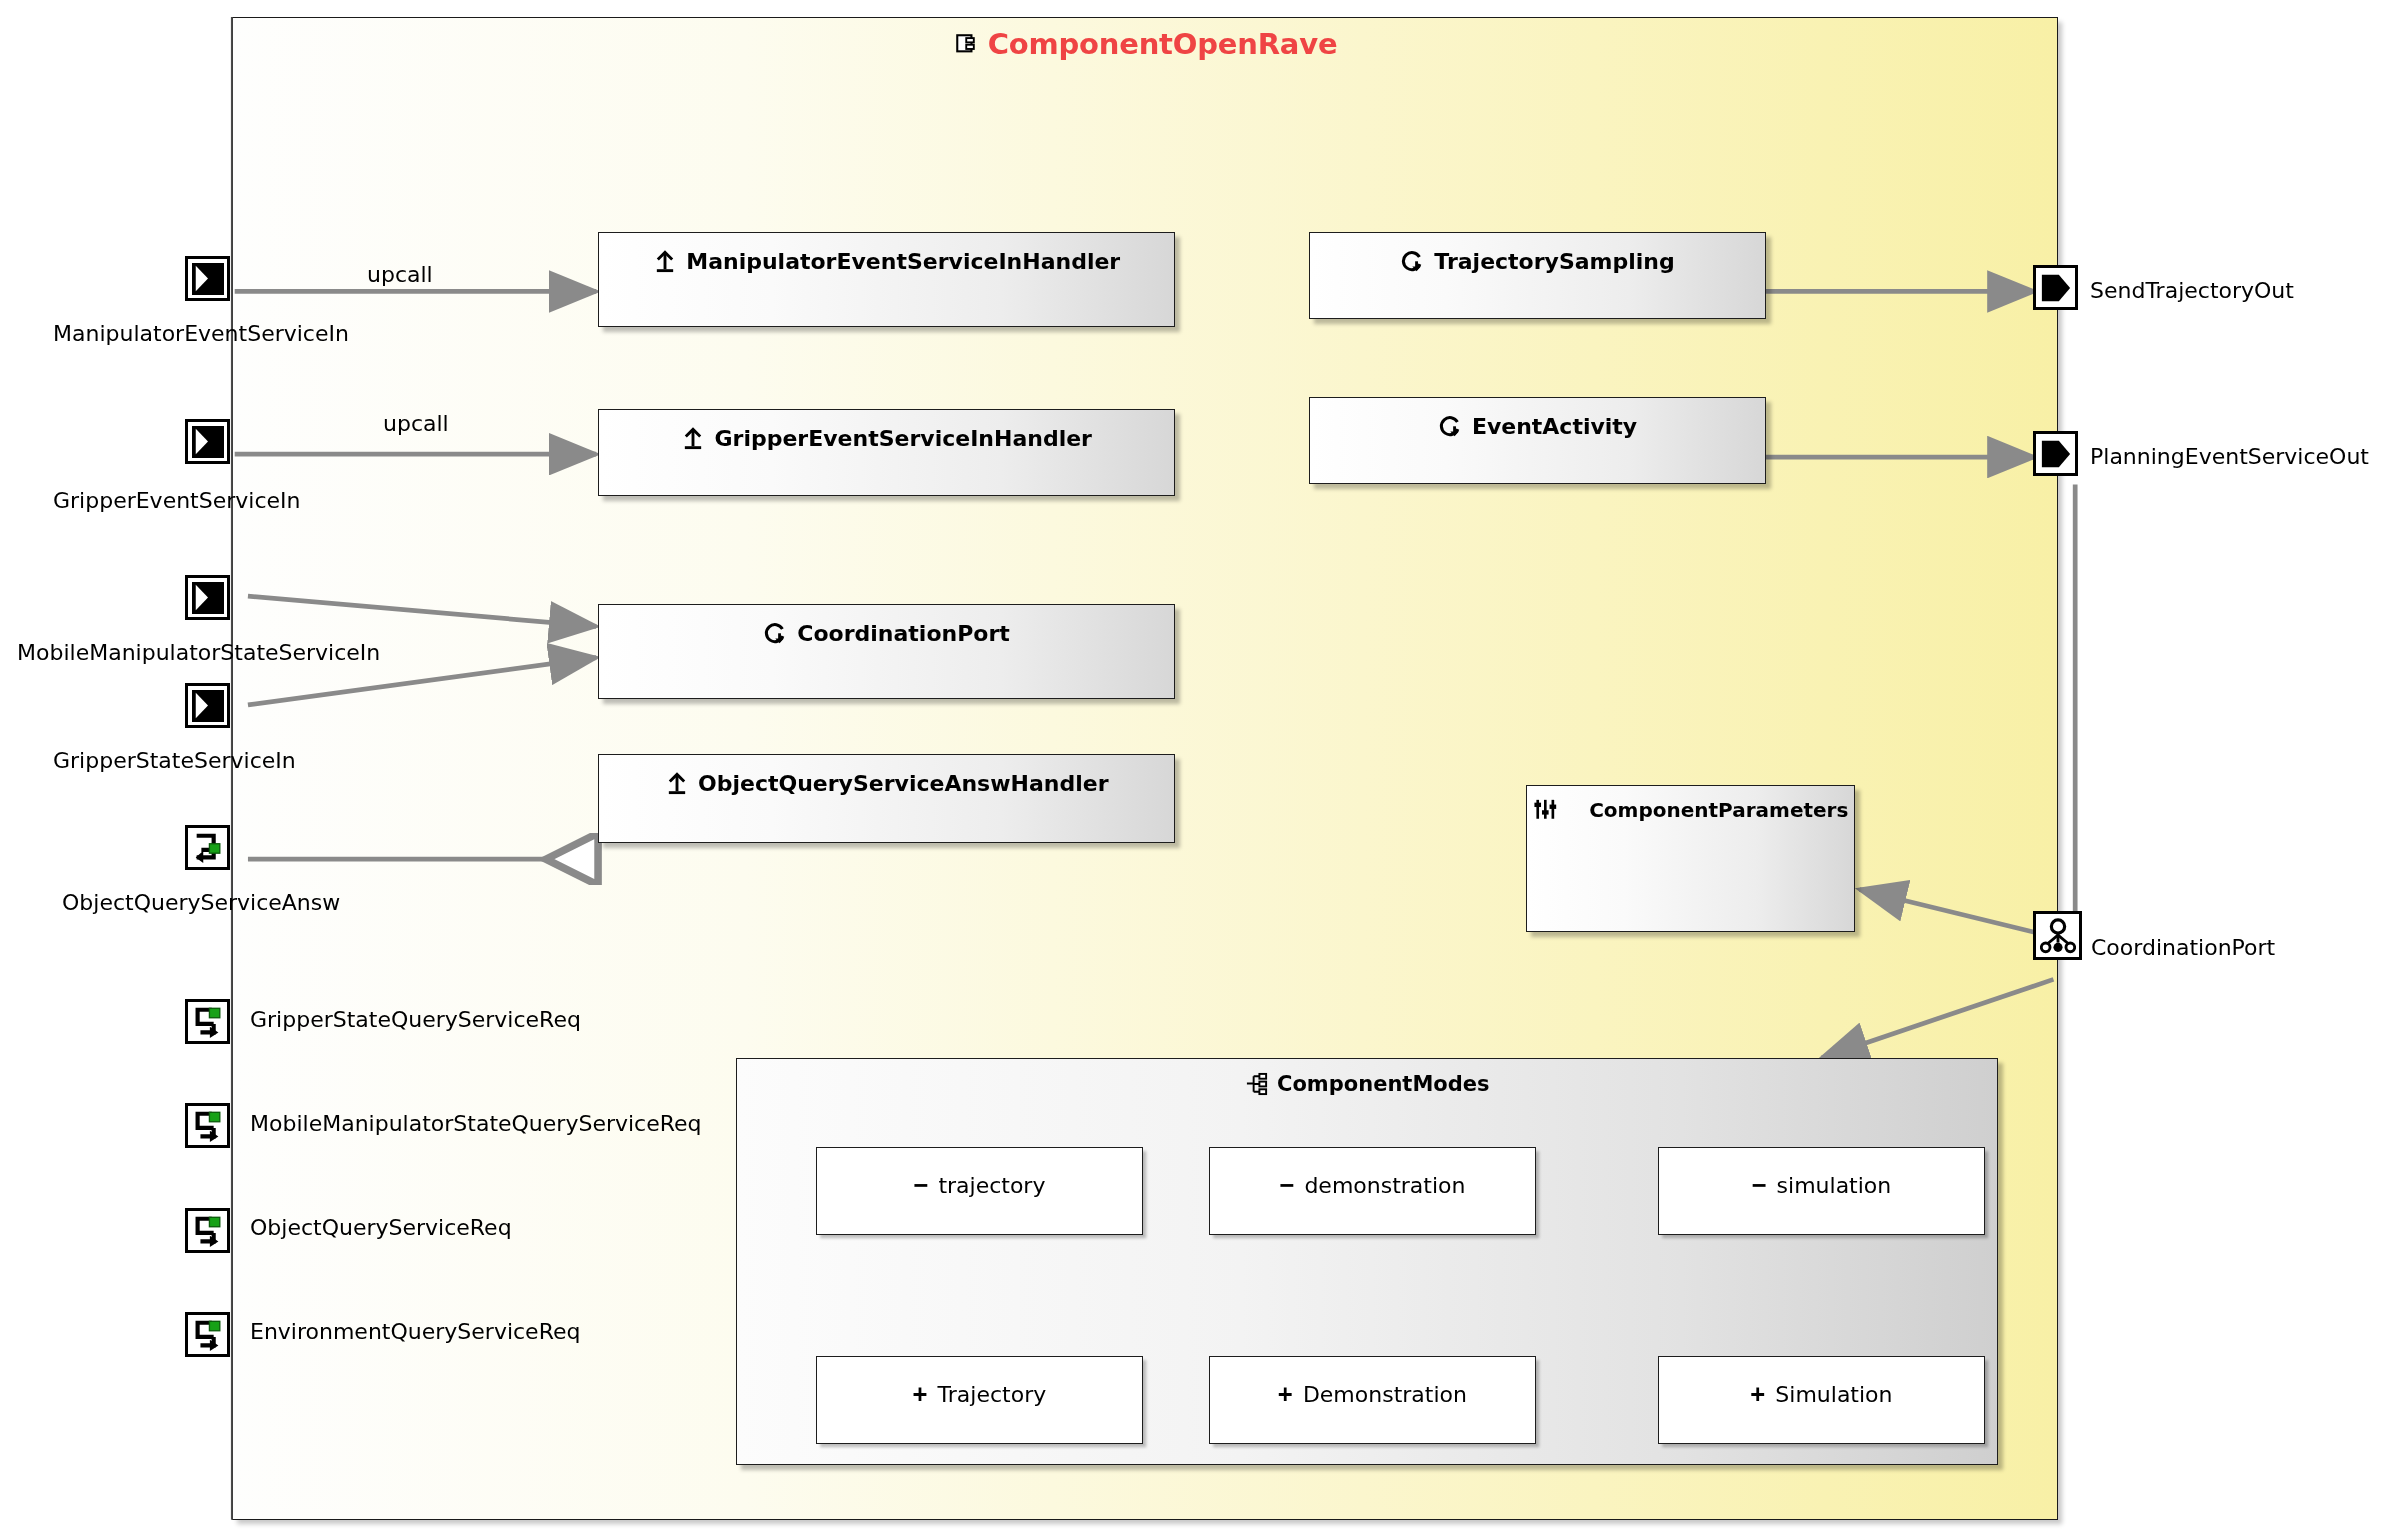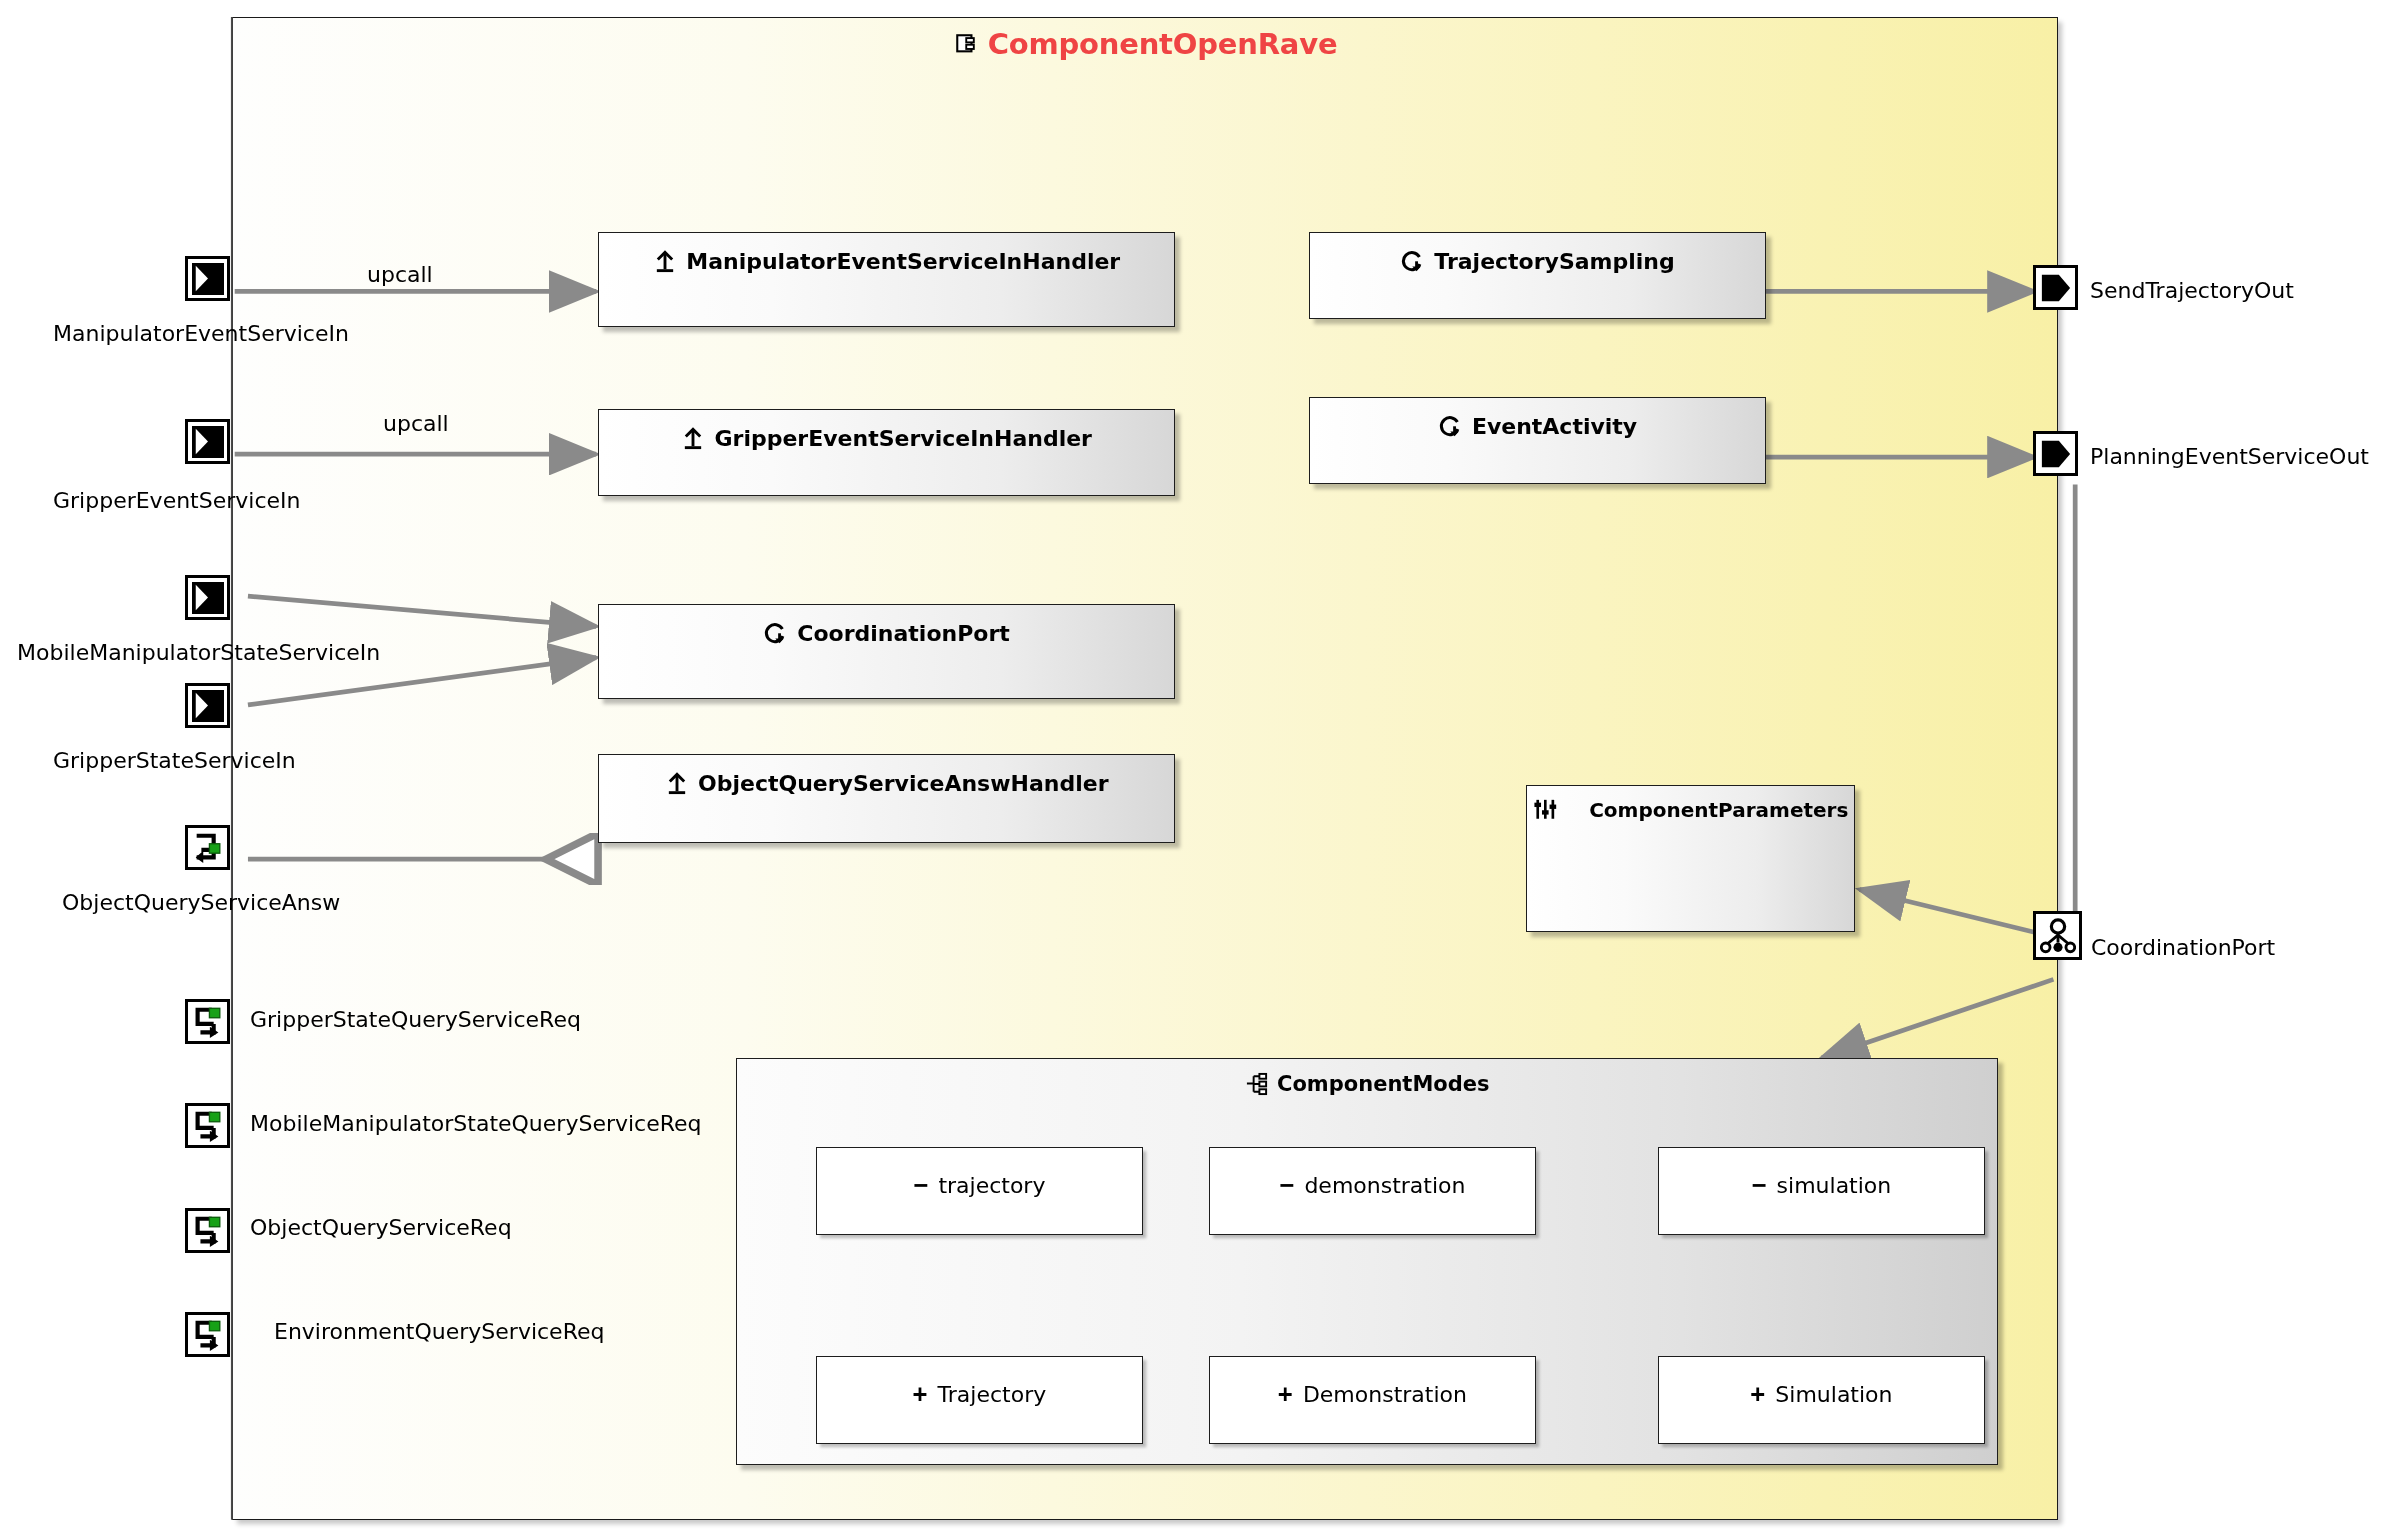--- a/index.html
+++ b/index.html
@@ -275,21 +275,21 @@
   <div class="port-label" style="left:250px; top:1215px;">ObjectQueryServiceReq</div>
 
   <div class="port" style="left:185px; top:1312px;">
     <svg width="34" height="34" viewBox="0 0 36 36">
       <path d="M22,5 L7,5 L7,20 L24,20" fill="none" stroke="#000" stroke-width="4.4"></path>
       <path d="M24,20 L24,29 L10,29" fill="none" stroke="#000" stroke-width="4.4"></path>
       <path d="M20,23 L29,29 L20,35 Z" fill="#000"></path>
       <rect x="19.5" y="3.5" width="11" height="10" fill="#17a117" stroke="#0a5a0a" stroke-width="1.4"></rect>
     </svg>
   </div>
-  <div class="port-label" style="left:250px; top:1319px;margin-left:24px;">EnvironmentQueryServiceReq</div>
+  <div class="port-label" style="left:250px; top:1319px;">EnvironmentQueryServiceReq</div>
 
   <div class="port" style="left:2033px; top:265px;">
     <svg width="32" height="32" viewBox="0 0 34 34">
       <path d="M2,3 L20,3 L32,17 L20,31 L2,31 Z" fill="#000"></path>
     </svg>
   </div>
   <div class="port-label" style="left:2090px; top:278px;">SendTrajectoryOut</div>
 
   <div class="port" style="left:2033px; top:431px;">
     <svg width="32" height="32" viewBox="0 0 34 34">

